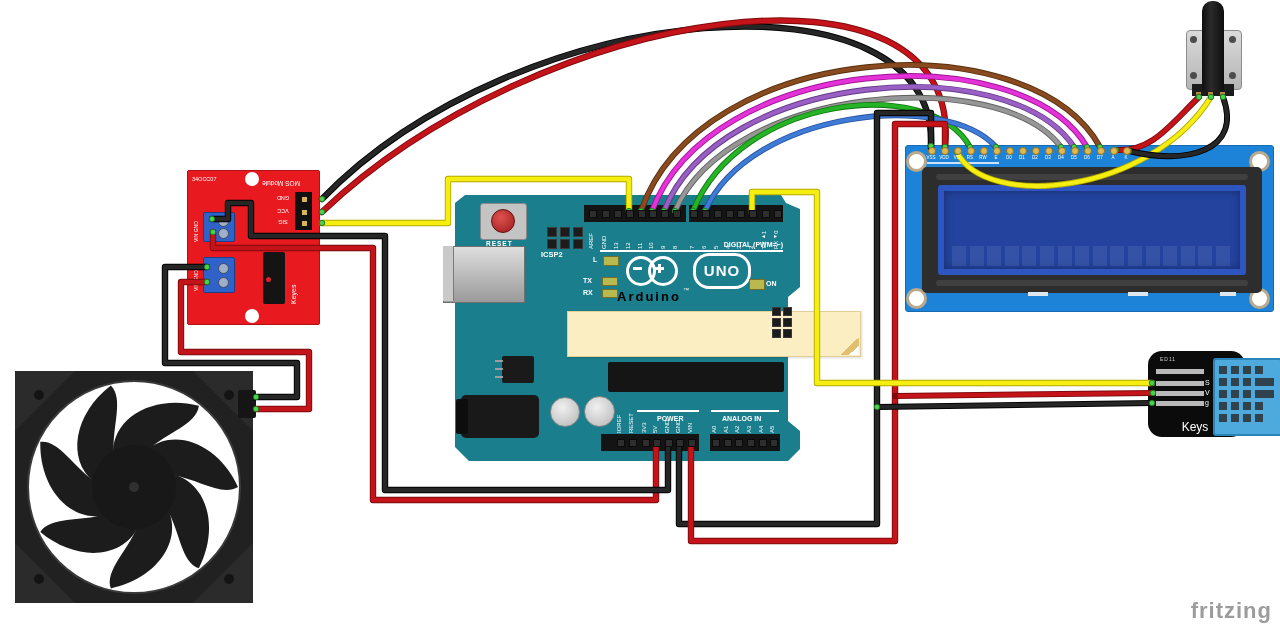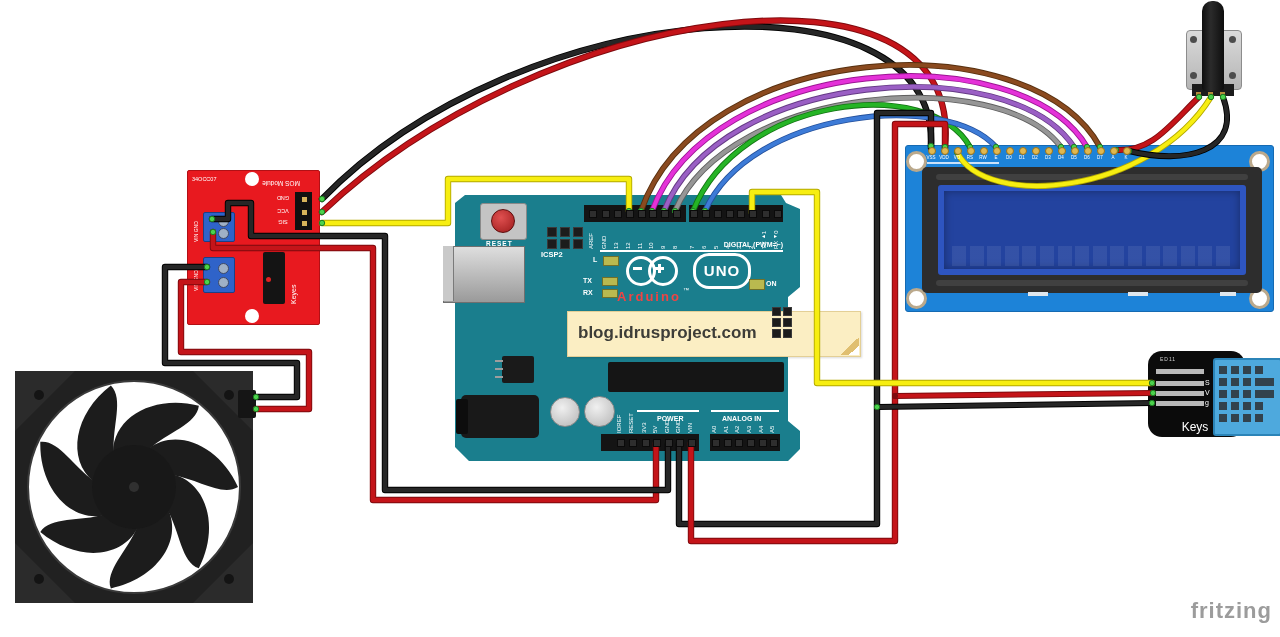--- a/index.html
+++ b/index.html
@@ -90,21 +90,21 @@
   <div class="abs" style="left:583px;top:277px;width:12px;font-size:7px;color:#fff;font-weight:bold;">TX</div>
   <div class="abs" style="left:602px;top:277px;width:14px;height:7px;background:#b9b94f;border:1px solid #70702a;"></div>
   <div class="abs" style="left:583px;top:289px;width:12px;font-size:7px;color:#fff;font-weight:bold;">RX</div>
   <div class="abs" style="left:602px;top:289px;width:14px;height:7px;background:#b9b94f;border:1px solid #70702a;"></div>
 
   <div class="abs" style="left:626px;top:256px;width:24px;height:24px;border:3.5px solid #fff;border-radius:50%;"></div>
   <div class="abs" style="left:648px;top:256px;width:24px;height:24px;border:3.5px solid #fff;border-radius:50%;"></div>
   <div class="abs" style="left:633px;top:266.5px;width:9px;height:3px;background:#fff;"></div>
   <div class="abs" style="left:655px;top:266.5px;width:9px;height:3px;background:#fff;"></div>
   <div class="abs" style="left:658px;top:263.5px;width:3px;height:9px;background:#fff;"></div>
-  <div class="abs" style="left:617px;top:289px;width:70px;font-size:13px;font-weight:bold;color:#ef4444;letter-spacing:2px;">Arduino</div>
+  <div class="abs" style="left:617px;top:289px;width:70px;font-size:13px;font-weight:bold;color:#000000;letter-spacing:2px;">Arduino</div>
   <div class="abs" style="left:683px;top:287px;width:10px;font-size:6px;color:#fff;">™</div>
   <div class="abs" style="left:693px;top:253px;width:52px;height:30px;border:3px solid #fff;border-radius:16px;color:#fff;
               font-size:15px;font-weight:bold;text-align:center;line-height:30px;letter-spacing:1px;">UNO</div>
   <div class="abs" style="left:749px;top:279px;width:14px;height:9px;background:#b9b94f;border:1px solid #70702a;"></div>
   <div class="abs" style="left:766px;top:280px;width:16px;font-size:7px;color:#fff;font-weight:bold;">ON</div>
 
   <div class="abs vtx" style="left:761px;top:306px;height:30px;font-size:6px;">ICSP</div>
 
   <div class="abs" style="left:608px;top:362px;width:176px;height:30px;background:#151515;border-radius:2px;"></div>
   <div class="abs" style="left:502px;top:356px;width:32px;height:27px;background:#1a1a1a;border-radius:2px;"></div>
@@ -113,21 +113,20 @@
 
   <div class="abs" style="left:601px;top:434px;width:98px;height:17px;background:#141414;"></div>
   <div class="abs" style="left:710px;top:434px;width:70px;height:17px;background:#141414;"></div>
   <div class="abs" style="left:637px;top:410px;width:62px;height:1.5px;background:#fff;"></div>
   <div class="abs" style="left:711px;top:410px;width:68px;height:1.5px;background:#fff;"></div>
   <div class="abs" style="left:657px;top:415px;width:42px;font-size:7px;font-weight:bold;color:#fff;">POWER</div>
   <div class="abs" style="left:722px;top:415px;width:60px;font-size:7px;font-weight:bold;color:#fff;">ANALOG IN</div>
 
   <div class="abs" style="left:567px;top:311px;width:292px;height:44px;background:#fbeec3;border:1px solid #e3cf96;box-shadow:1px 1px 2px rgba(0,0,0,.15);"></div>
   <div class="abs notefold" style="left:841px;top:338px;width:18px;height:17px;"></div>
-  <div class="abs" style="left:578px;top:311px;width:280px;height:44px;line-height:44px;font-size:17px;font-weight:bold;color:#3d3d38;">blog.idrusproject.com</div>
 
   <div class="abs" style="left:905px;top:145px;width:367px;height:165px;background:#1d83d8;border-radius:3px;border:1px solid #156ab2;"></div>
   <div class="abs" style="left:906px;top:151px;width:15px;height:15px;background:#fff;border:3px solid #bba98c;border-radius:50%;"></div>
   <div class="abs" style="left:1249px;top:151px;width:15px;height:15px;background:#fff;border:3px solid #bba98c;border-radius:50%;"></div>
   <div class="abs" style="left:906px;top:288px;width:15px;height:15px;background:#fff;border:3px solid #bba98c;border-radius:50%;"></div>
   <div class="abs" style="left:1249px;top:288px;width:15px;height:15px;background:#fff;border:3px solid #bba98c;border-radius:50%;"></div>
   <div class="abs" style="left:927px;top:162px;width:72px;height:1.5px;background:#eaf3ff;opacity:.85;"></div>
   <div class="abs" style="left:922px;top:167px;width:340px;height:126px;background:#2d2d2d;border-radius:5px;"></div>
   <div class="abs" style="left:936px;top:174px;width:312px;height:6px;background:#404040;border-radius:3px;"></div>
   <div class="abs" style="left:936px;top:280px;width:312px;height:6px;background:#404040;border-radius:3px;"></div>

